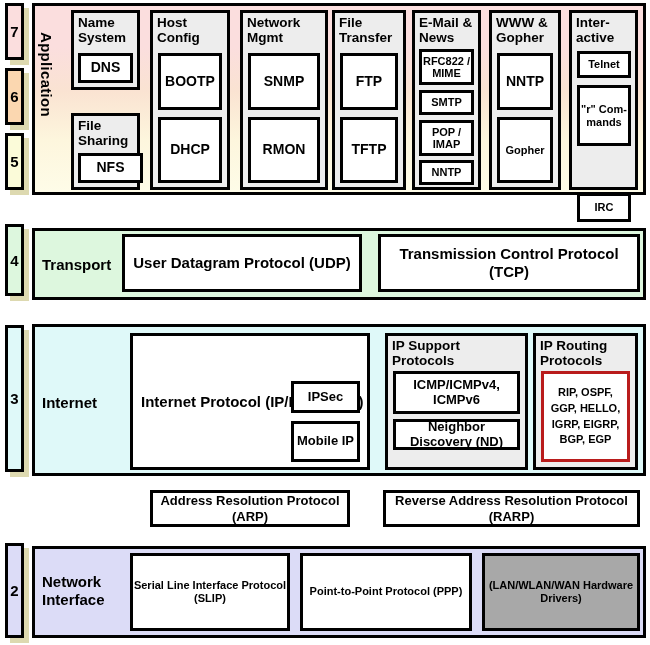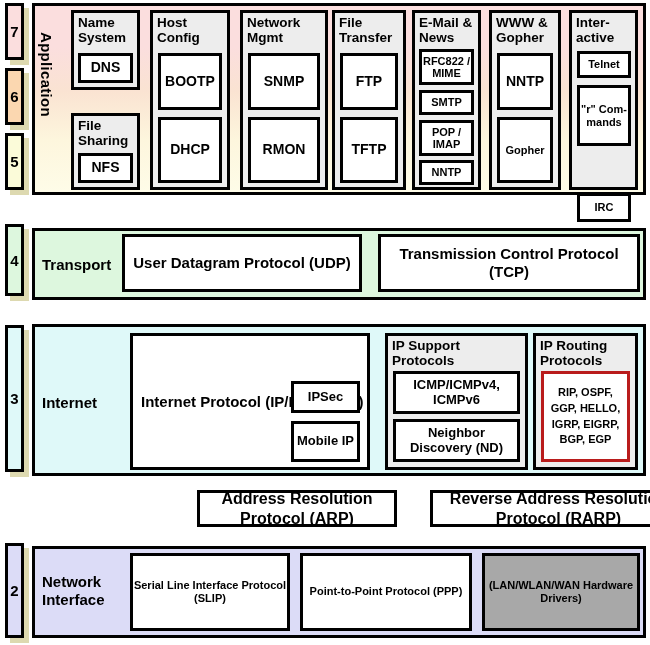--- a/index.html
+++ b/index.html
@@ -72,21 +72,21 @@
   .pbox.n{font-weight:bold;font-size:11px;}
 
   
   .wide{
     position:absolute;border:3px solid #000;box-sizing:border-box;
     background:#fff;display:flex;align-items:center;justify-content:center;
     text-align:center;font-weight:bold;line-height:1.2;z-index:3;
   }
   .wide.t{font-size:15px;}
   .wide.ip{font-size:15px;}
-  .wide.arp{font-size:16px;margin-left:47px;}
+  .wide.arp{font-size:13px;}
   .wide.nif{font-size:11px;}
   .wide.gray{background:#a8a8a8;}
 
   .subgrp{
     position:absolute;border:3px solid #000;box-sizing:border-box;
     background:#ededed;z-index:3;
   }
   .subgrp .grp-title{font-size:13.5px;}
 
   .ipchip{
@@ -129,21 +129,21 @@
   <div class="vlabel" style="left:38px;top:32px;">Application</div>
 
   <div class="grp" style="left:71px;top:10px;width:69px;height:80px;">
     <div class="grp-title">Name System</div>
   </div>
   <div class="pbox b" style="left:78px;top:53px;width:55px;height:30px;z-index:4;">DNS</div>
 
   <div class="grp" style="left:71px;top:113px;width:69px;height:77px;">
     <div class="grp-title">File Sharing</div>
   </div>
-  <div class="pbox b" style="left:78px;top:153px;width:55px;height:30px;z-index:4;">NFS</div>
+  <div class="pbox b" style="left:78px;top:153px;width:65px;height:30px;z-index:4;">NFS</div>
 
   <div class="grp" style="left:150px;top:10px;width:80px;height:180px;">
     <div class="grp-title">Host Config</div>
   </div>
   <div class="pbox b" style="left:158px;top:53px;width:64px;height:57px;z-index:4;">BOOTP</div>
   <div class="pbox b" style="left:158px;top:117px;width:64px;height:66px;z-index:4;">DHCP</div>
 
   <div class="grp" style="left:240px;top:10px;width:88px;height:180px;">
     <div class="grp-title">Network Mgmt</div>
   </div>
@@ -188,21 +188,21 @@
   <div class="hlabel" style="left:42px;top:394px;width:86px;">Internet</div>
 
   <div class="wide ip" style="left:130px;top:333px;width:240px;height:137px;justify-content:flex-start;padding-left:8px;text-align:center;">Internet Protocol (IP/IPv4, IPv6)</div>
   <div class="ipchip" style="left:291px;top:381px;width:69px;height:32px;z-index:4;">IPSec</div>
   <div class="ipchip" style="left:291px;top:421px;width:69px;height:41px;z-index:4;">Mobile IP</div>
 
   <div class="subgrp" style="left:385px;top:333px;width:143px;height:137px;">
     <div class="grp-title">IP Support Protocols</div>
   </div>
   <div class="ipchip" style="left:393px;top:371px;width:127px;height:43px;z-index:4;">ICMP/ICMPv4, ICMPv6</div>
-  <div class="ipchip" style="left:393px;top:419px;width:127px;height:43px;z-index:4;">Neighbor Discovery (ND)</div>
+  <div class="ipchip" style="left:393px;top:419px;width:127px;height:31px;z-index:4;">Neighbor Discovery (ND)</div>
 
   <div class="subgrp" style="left:533px;top:333px;width:105px;height:137px;">
     <div class="grp-title">IP Routing Protocols</div>
   </div>
   <div class="routing" style="left:541px;top:371px;width:89px;height:91px;z-index:4;padding:0 4px;">RIP, OSPF, GGP, HELLO, IGRP, EIGRP, BGP, EGP</div>
 
   <div class="wide arp" style="left:150px;top:490px;width:200px;height:37px;">Address Resolution Protocol (ARP)</div>
   <div class="wide arp" style="left:383px;top:490px;width:257px;height:37px;">Reverse Address Resolution Protocol (RARP)</div>
 
   <div class="layer layer-netif" style="left:32px;top:546px;width:614px;height:92px;"></div>

